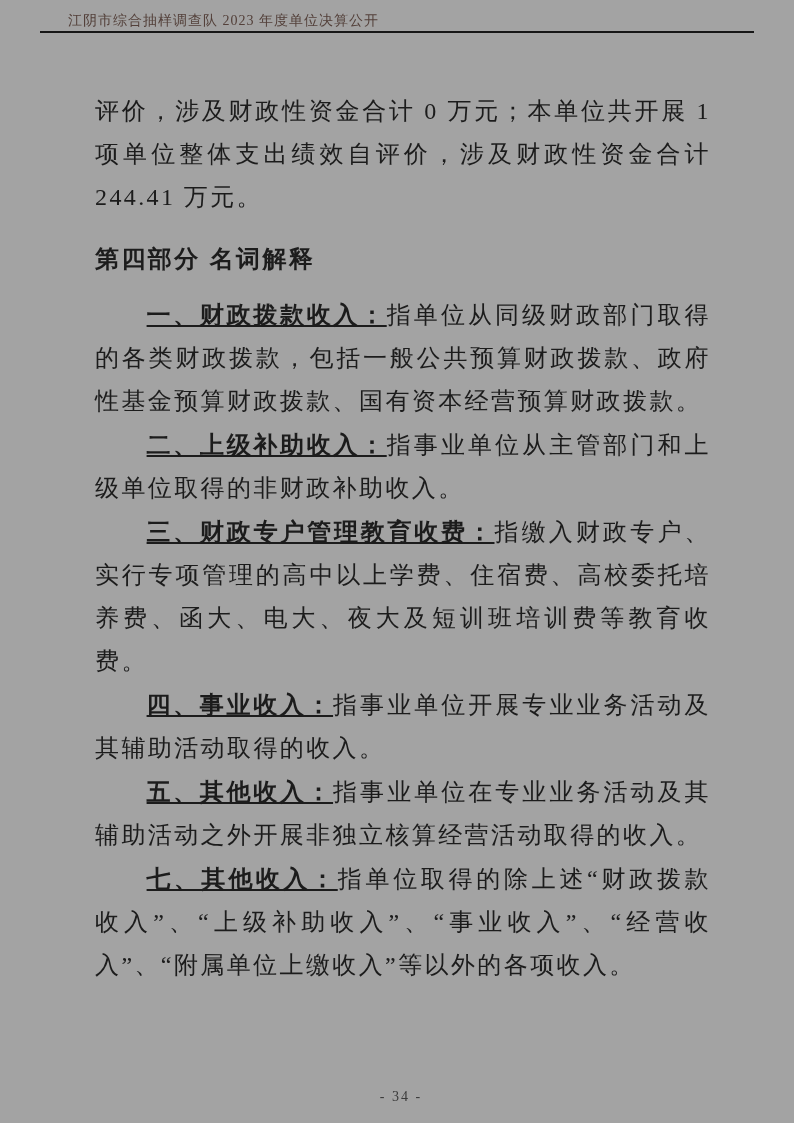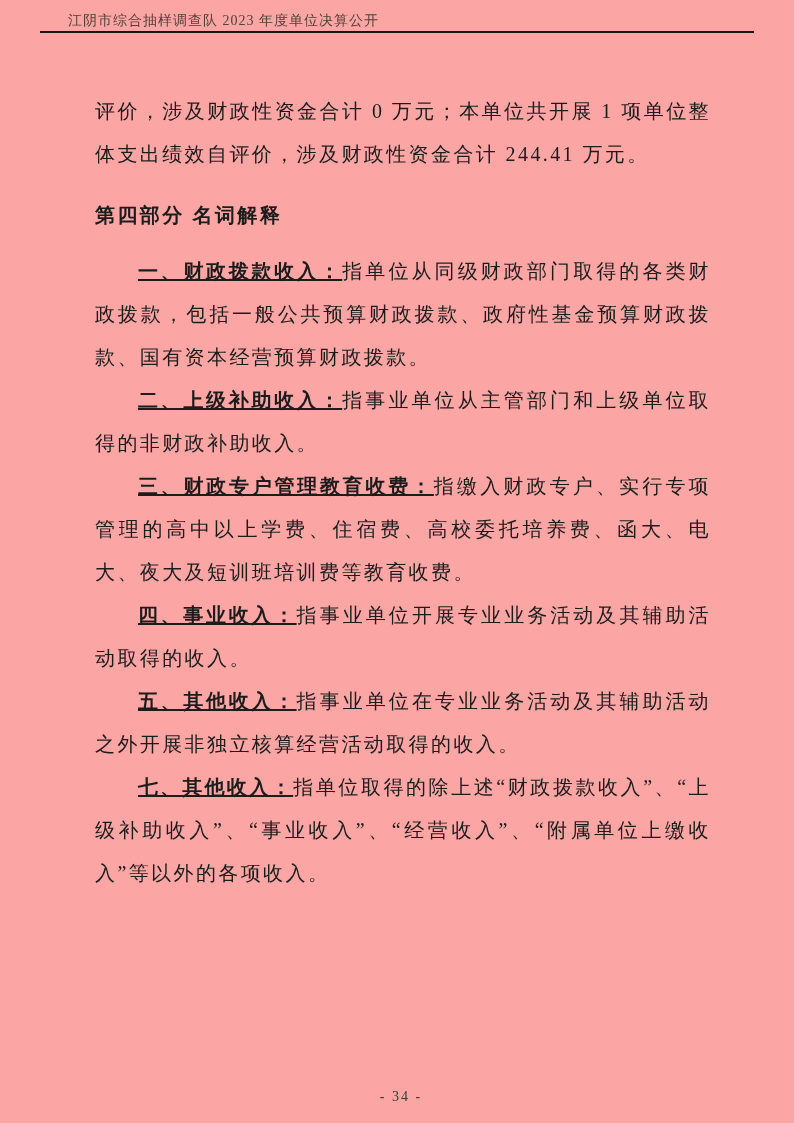--- a/index.html
+++ b/index.html
@@ -5,21 +5,21 @@
   * { margin: 0; padding: 0; box-sizing: border-box; }
 
   html, body {
     background: #ffffff;
   }
 
   .page {
     position: relative;
     width: 794px;
     height: 1123px;
-    background: #fca5a5;
+    background: #a3a3a3;
     overflow: hidden;
     font-family: "Liberation Serif", "DejaVu Serif", serif;
     color: #1c1c1c;
   }
 
   
   .header {
     position: absolute;
     top: 11px;
     left: 68px;
@@ -41,21 +41,21 @@
   }
 
   
   .content {
     position: absolute;
     top: 90px;
     left: 95px;
     width: 616px;
   }
   .content p {
-    font-size: 20px;
+    font-size: 24px;
     line-height: 43px;
     text-align: justify;
     text-justify: inter-character;
     letter-spacing: 2.4px;
     color: #1c1c1c;
   }
   .intro {
     text-indent: 0;
   }
   .section-title {

